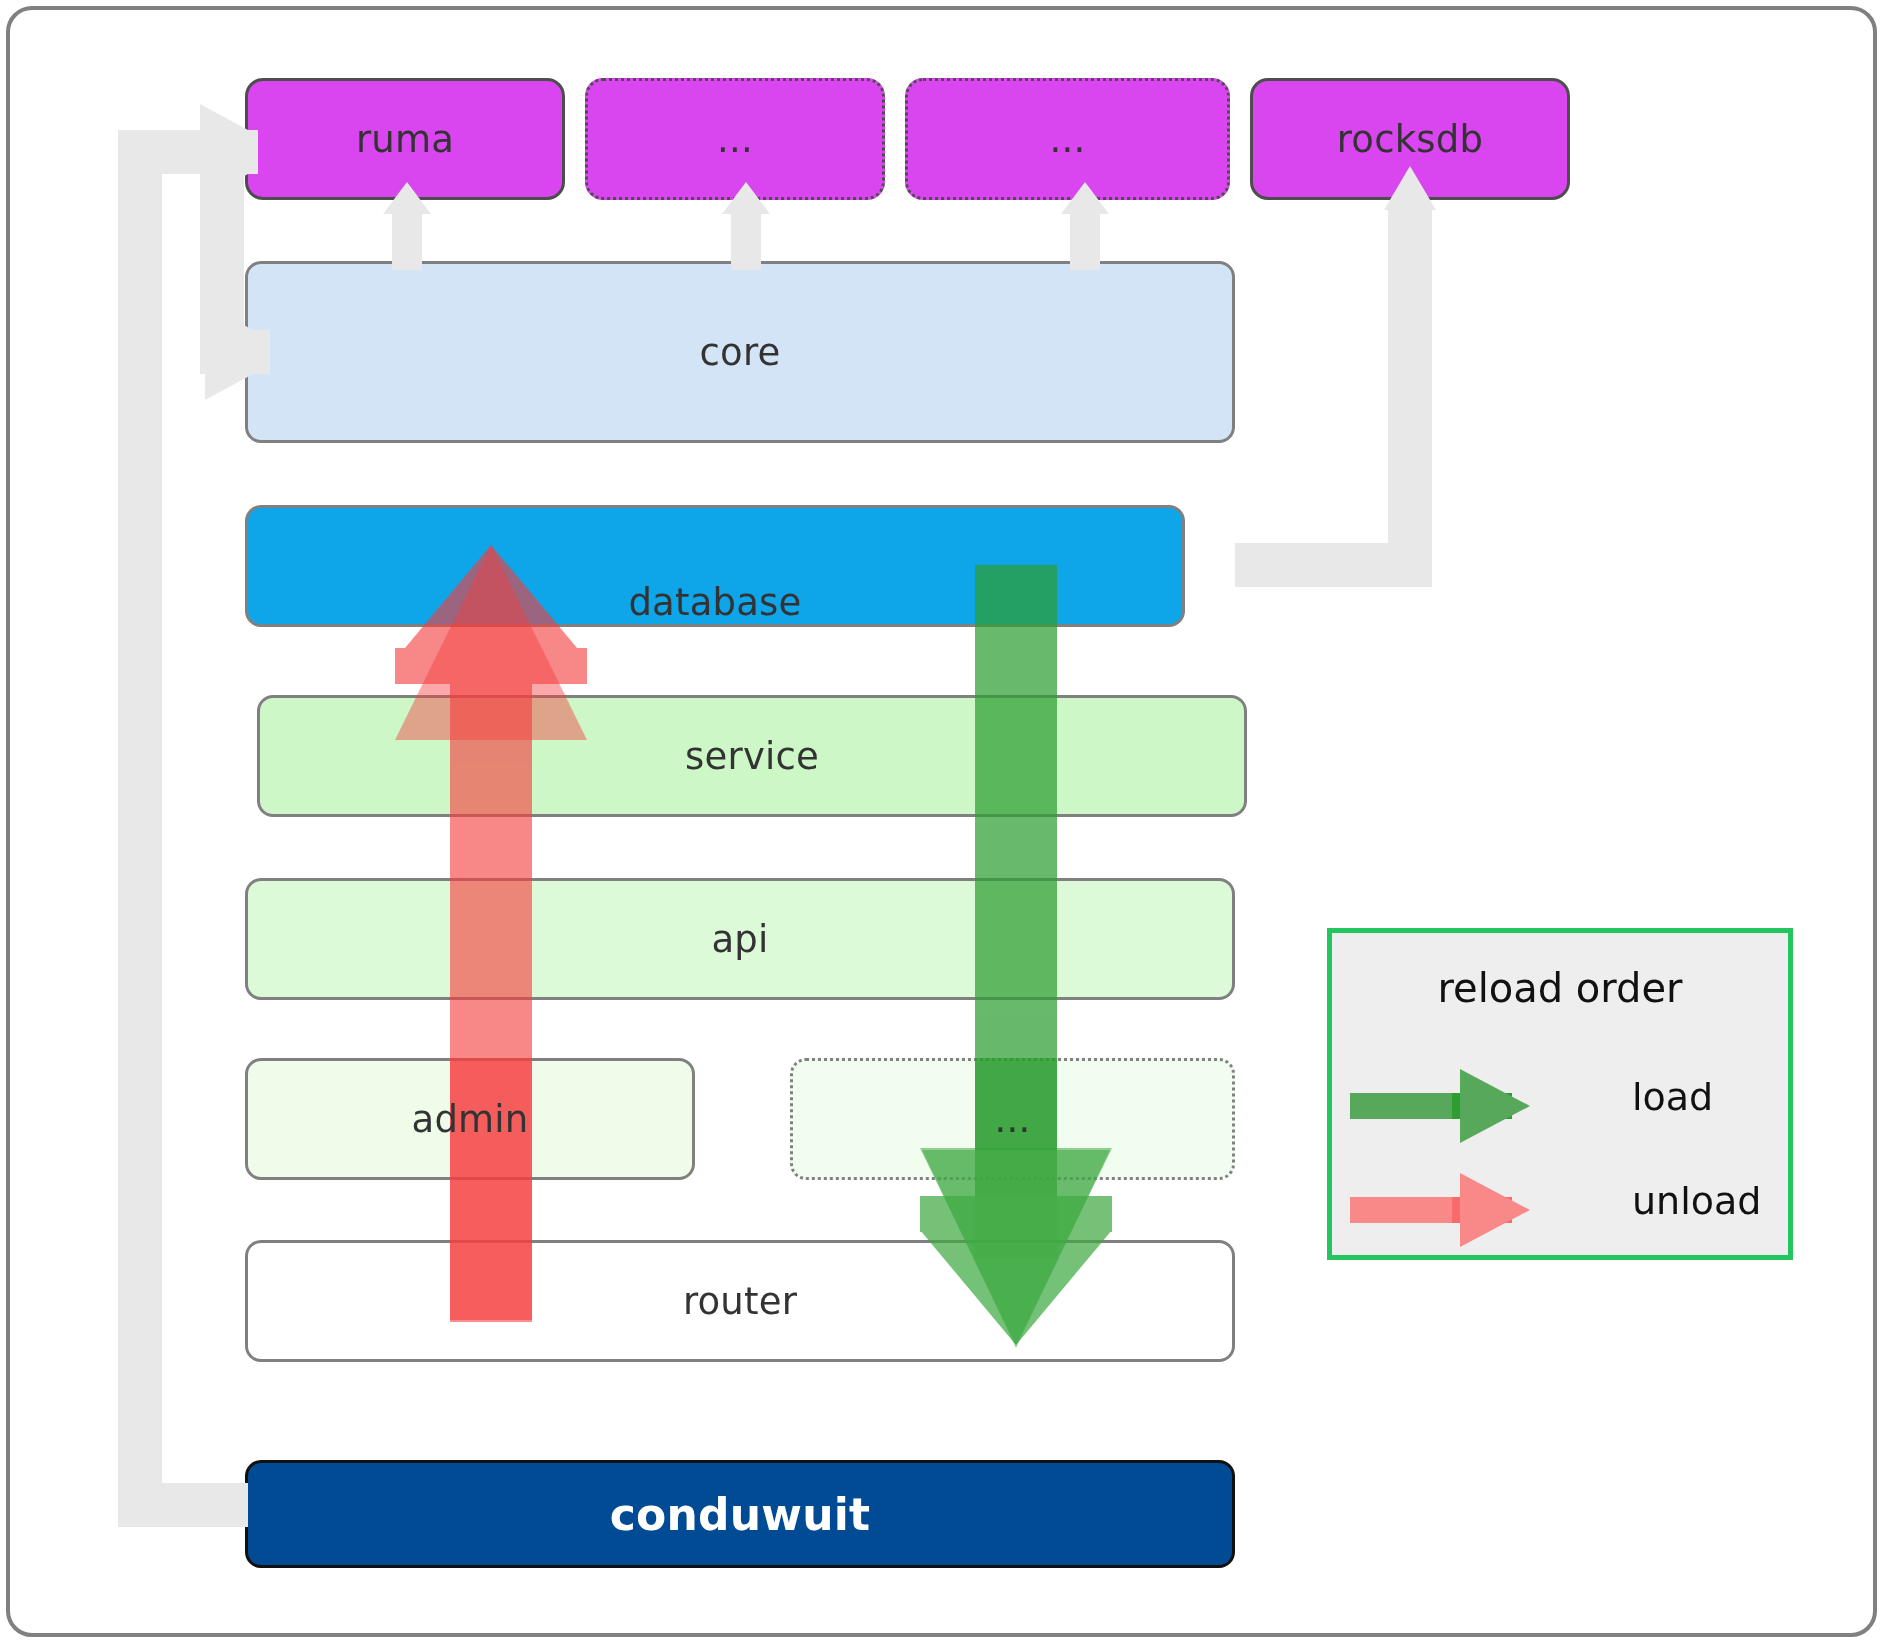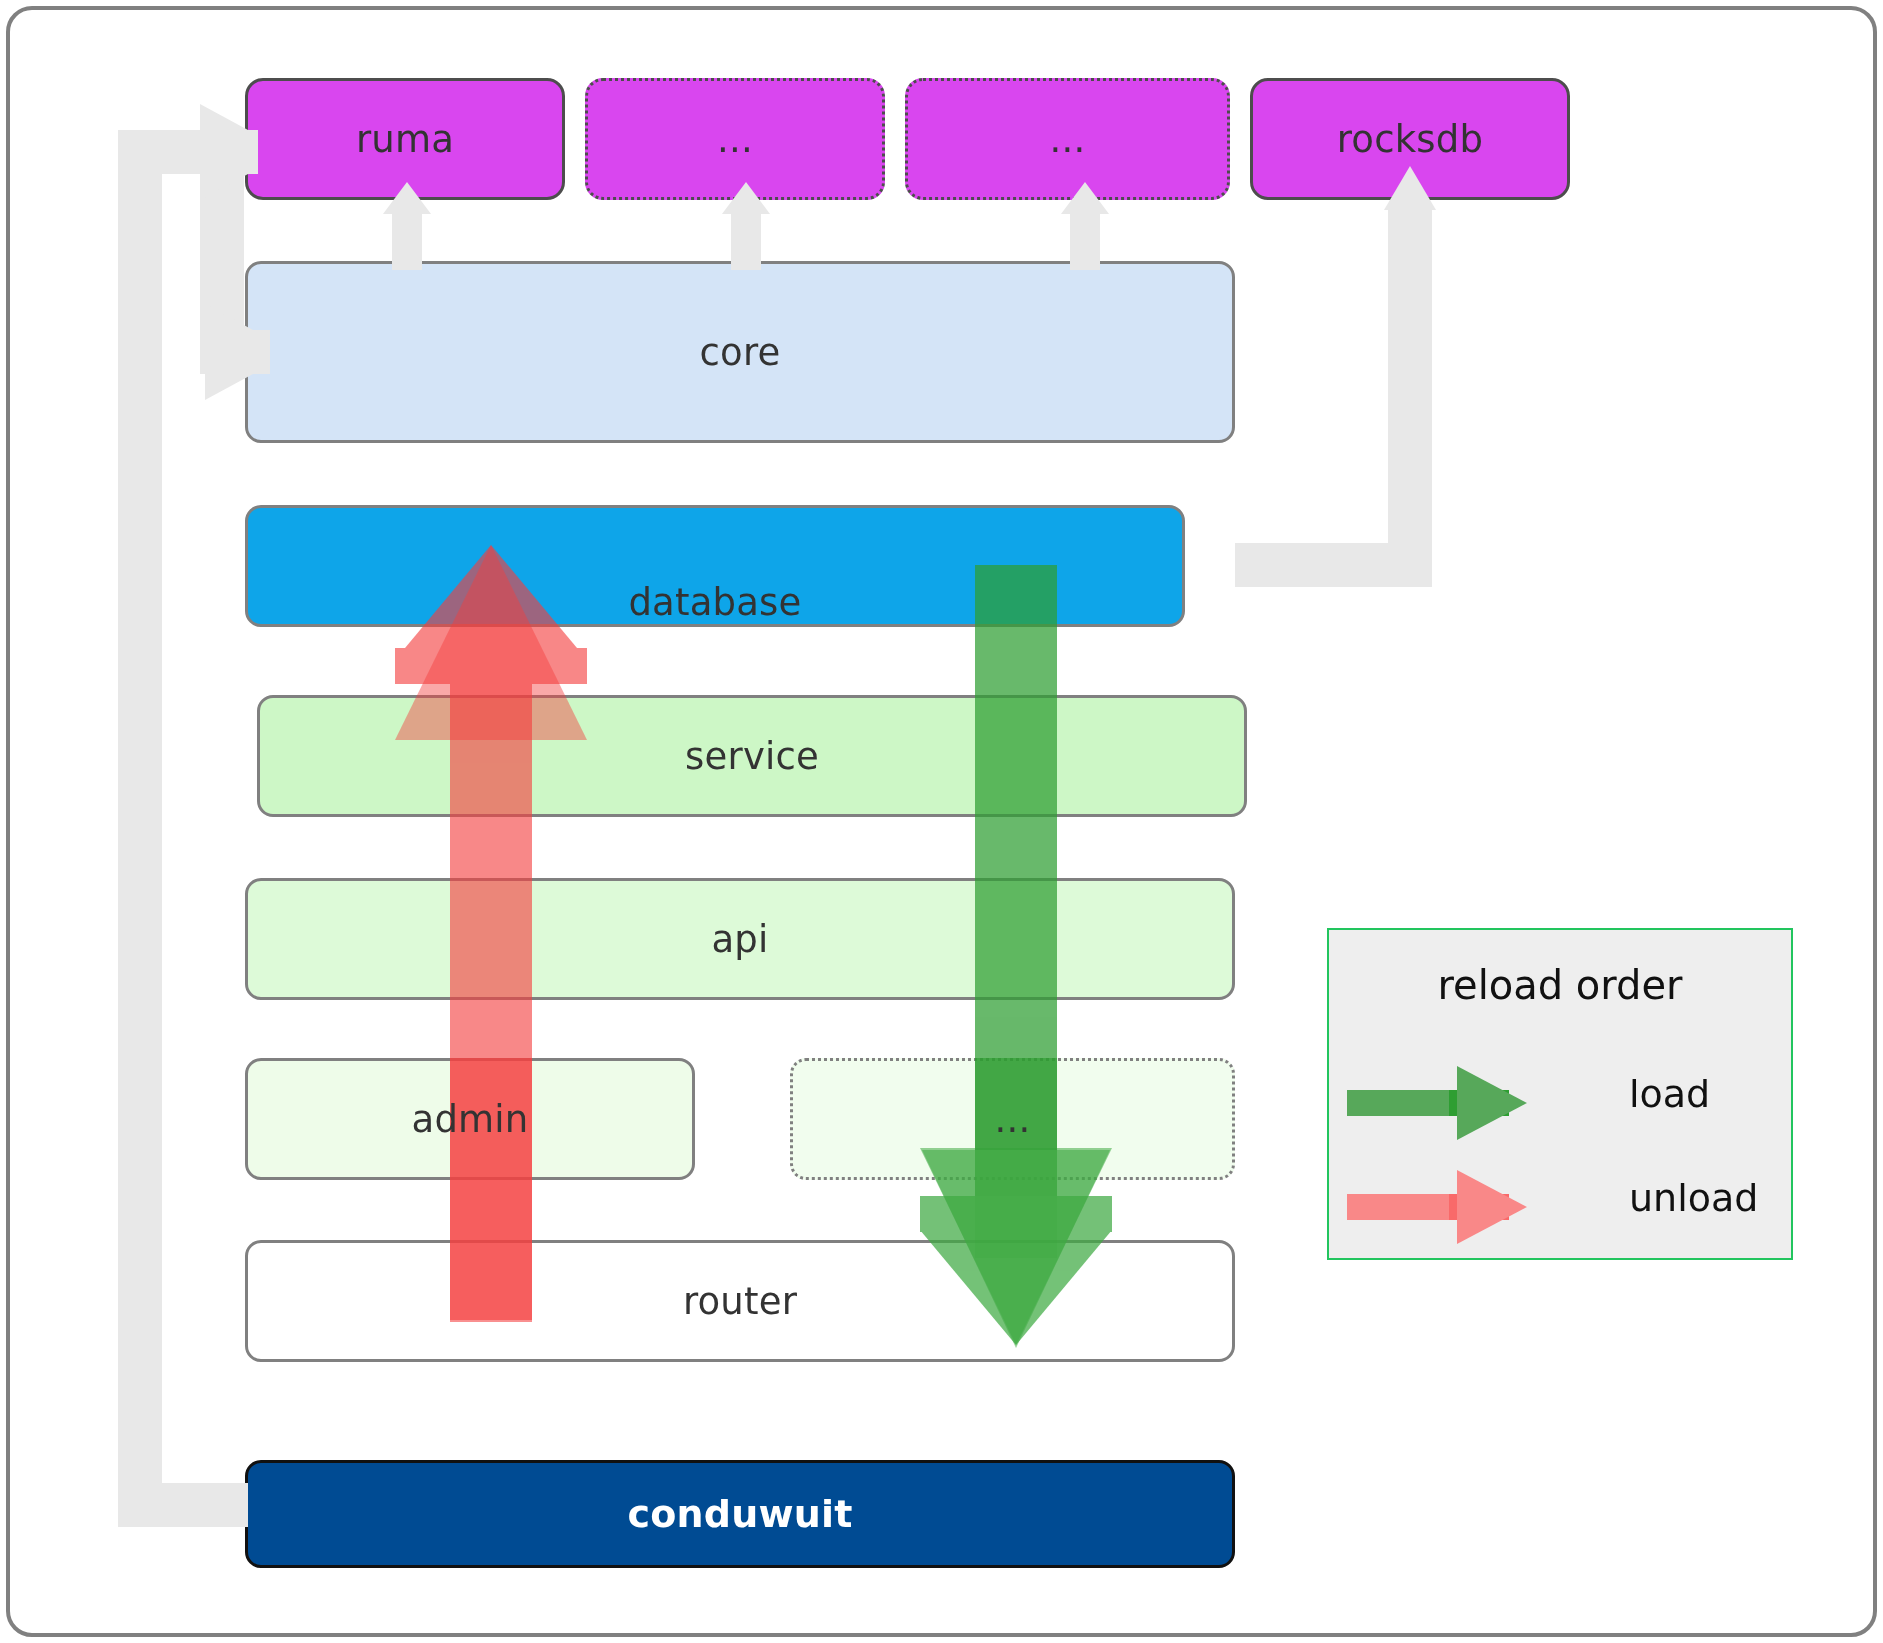--- a/index.html
+++ b/index.html
@@ -25,30 +25,30 @@
         width:990px;height:122px;}
   .api{background:#ddfad8;border:3px solid #808080;left:245px;top:878px;
         width:990px;height:122px;text-align:center;}
   .admin{background:#eefce9;border:3px solid #808080;left:245px;top:1058px;
         width:450px;height:122px;}
   .dots-row{background:#f1fdee;border:3px dotted #808080;left:790px;top:1058px;
         width:445px;height:122px;}
   .router{background:#ffffff;border:3px solid #808080;left:245px;top:1240px;
         width:990px;height:122px;}
   .conduwuit{background:#004b93;border:3px solid #111;left:245px;top:1460px;
-        width:990px;height:108px;color:#fff;font-weight:bold;font-size:38px;}
+        width:990px;height:108px;color:#fff;font-weight:bold;font-size:44px;}
 
   .label{position:relative;z-index:6;pointer-events:none;}
 
   svg.layer{position:absolute;left:0;top:0;width:1883px;height:1643px;}
   svg.under{z-index:1;}
   svg.over{z-index:5;}
 
   .legend{position:absolute;left:1327px;top:928px;width:466px;height:332px;
-          background:#eeeeee;border:2px solid #22c55e;box-sizing:border-box;}
+          background:#eeeeee;border:5px solid #22c55e;box-sizing:border-box;}
   .legend-title{position:absolute;left:0;top:32px;width:100%;text-align:center;
           font-size:40px;color:#111;}
   .legend-row{position:absolute;left:0;width:100%;height:90px;}
   .legend-row.r1{top:128px;} .legend-row.r2{top:232px;}
   .legend-text{position:absolute;left:300px;top:14px;font-size:38px;color:#111;}
 </style>
 </head>
 <body>
 
 <div id="stage">

